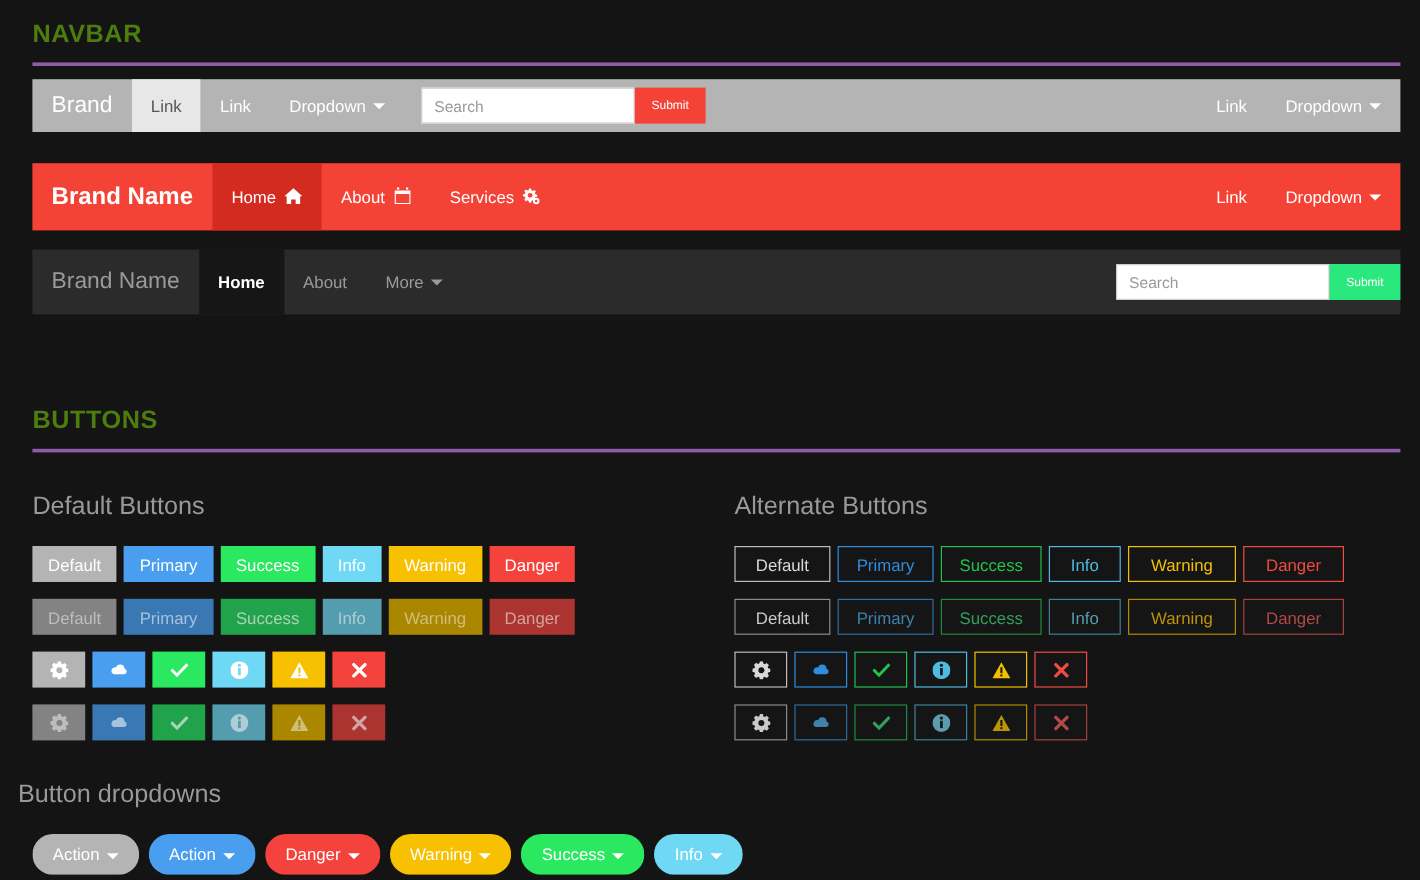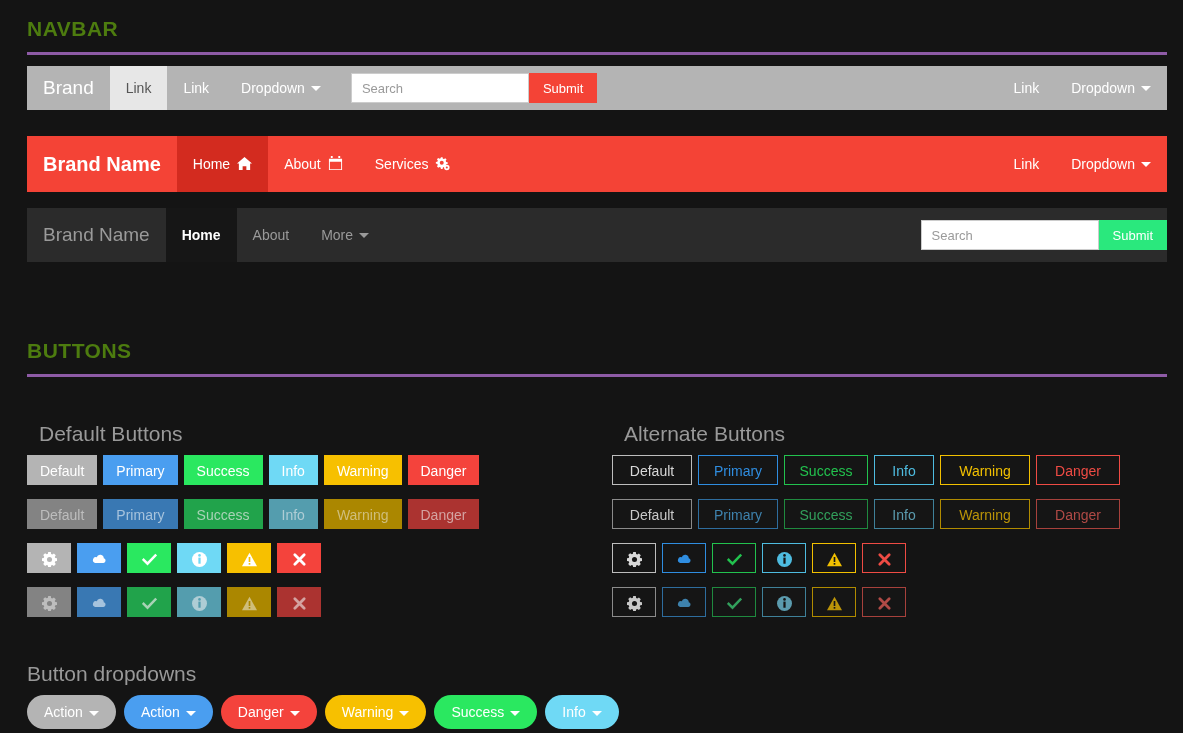--- a/index.html
+++ b/index.html
@@ -77,21 +77,21 @@
     font-size: 13px;
     padding: 0 10px;
     outline: none;
     font-family: "Liberation Sans", sans-serif;
   }
   .nav-input::placeholder { color: #9a9a9a; }
   .nav-submit {
     height: 30px;
     border: none;
     padding: 0 14px;
-    font-size: 13px;
+    font-size: 10px;
     color: #fff;
     cursor: pointer;
     font-family: "Liberation Sans", sans-serif;
   }
 
   
   #navbar-default { top: 66px; height: 44px; background: #b4b4b4; }
   #navbar-default .nav-brand { color: #fff; }
   #navbar-default .nav-link { color: #fff; }
   #navbar-default .nav-link.active { background: #e7e7e7; color: #555; }
@@ -111,21 +111,21 @@
   #navbar-dark .nav-link.active { background: #161616; color: #fff; font-weight: bold; }
   #navbar-dark .nav-submit { background: #2ae87d; color: #fff; }
   #navbar-dark .nav-input { width: 178px; }
 
   
   .sub-head {
     position: absolute;
     font-size: 21px;
     color: #999;
     font-weight: normal;
-    margin: 12px;
+    margin: 0;
     line-height: 24px;
   }
 
   .btn-row { position: absolute; display: flex; gap: 6px; }
   .btn {
     border: 1px solid transparent;
     font-size: 14px;
     font-family: "Liberation Sans", sans-serif;
     padding: 0 12px;
     height: 30px;

